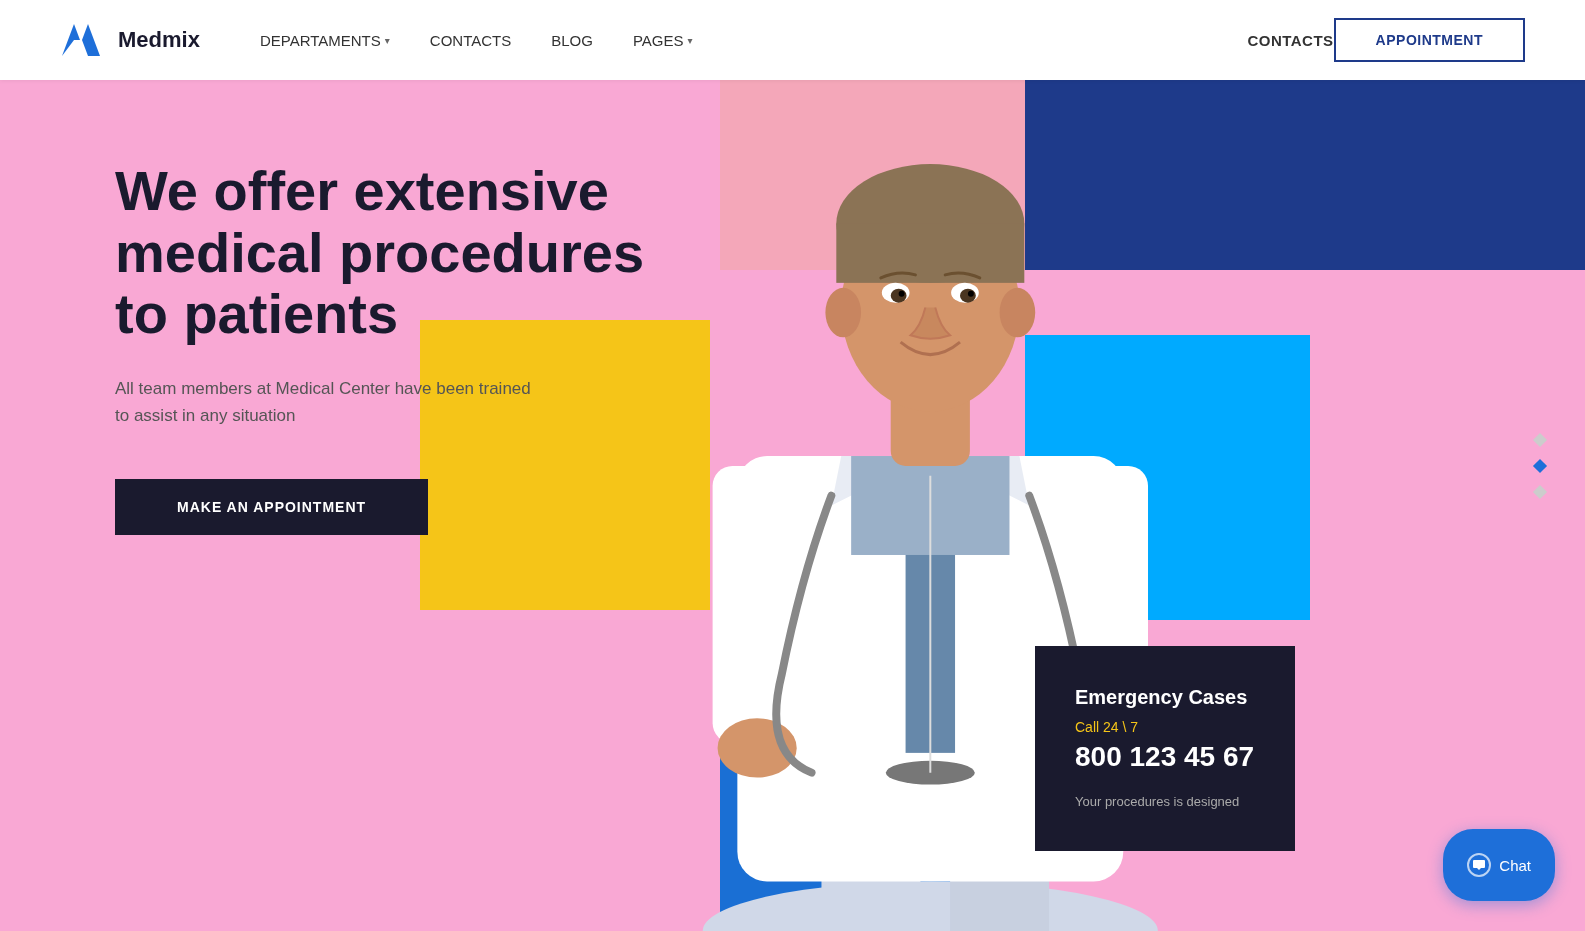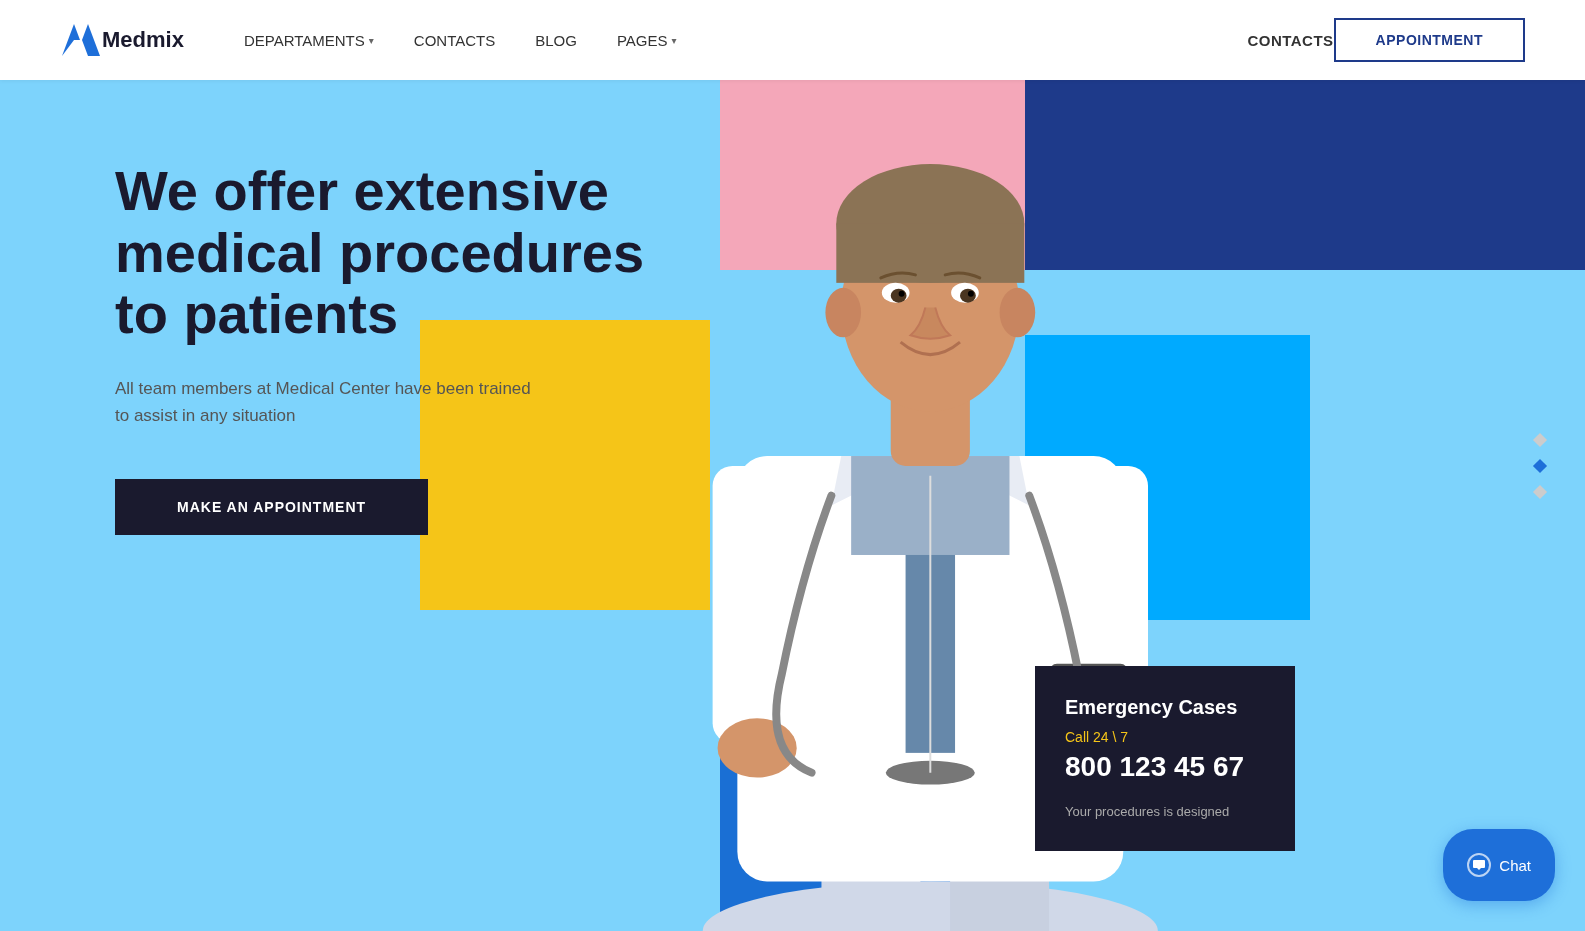--- a/index.html
+++ b/index.html
@@ -13,21 +13,21 @@
       background: white;
       display: flex;
       align-items: center;
       padding: 0 60px;
       z-index: 100;
       box-shadow: 0 1px 4px rgba(0,0,0,0.06);
     }
     .logo {
       display: flex;
       align-items: center;
-      gap: 0;
+      gap: 16px;
       margin-right: 60px;
       text-decoration: none;
     }
     .logo-icon {
       display: flex;
       align-items: center;
       gap: 2px;
     }
     .logo-text {
       font-size: 22px;
@@ -73,21 +73,21 @@
       font-weight: 600;
       cursor: pointer;
       letter-spacing: 0.5px;
       text-transform: uppercase;
     }
 
     
     .hero {
       position: absolute;
       top: 0; left: 0; right: 0; bottom: 0;
-      background: #7dd3fc;
+      background: #f9a8d4;
     }
 
     
     .pink-block {
       position: absolute;
       top: 0;
       left: 720px;
       width: 305px;
       height: 270px;
       background: #f4a7b9;
@@ -184,21 +184,21 @@
     .dot.active {
       background: #1e6fd9;
     }
 
     
     .emergency-card {
       position: absolute;
       bottom: 80px;
       left: 1035px;
       width: 260px;
-      padding: 30px;
+      padding: 40px;
       background: #1a1a2e;
       color: white;
       z-index: 50;
     }
     .emergency-title {
       font-size: 20px;
       font-weight: 600;
       color: white;
       margin-bottom: 10px;
     }

